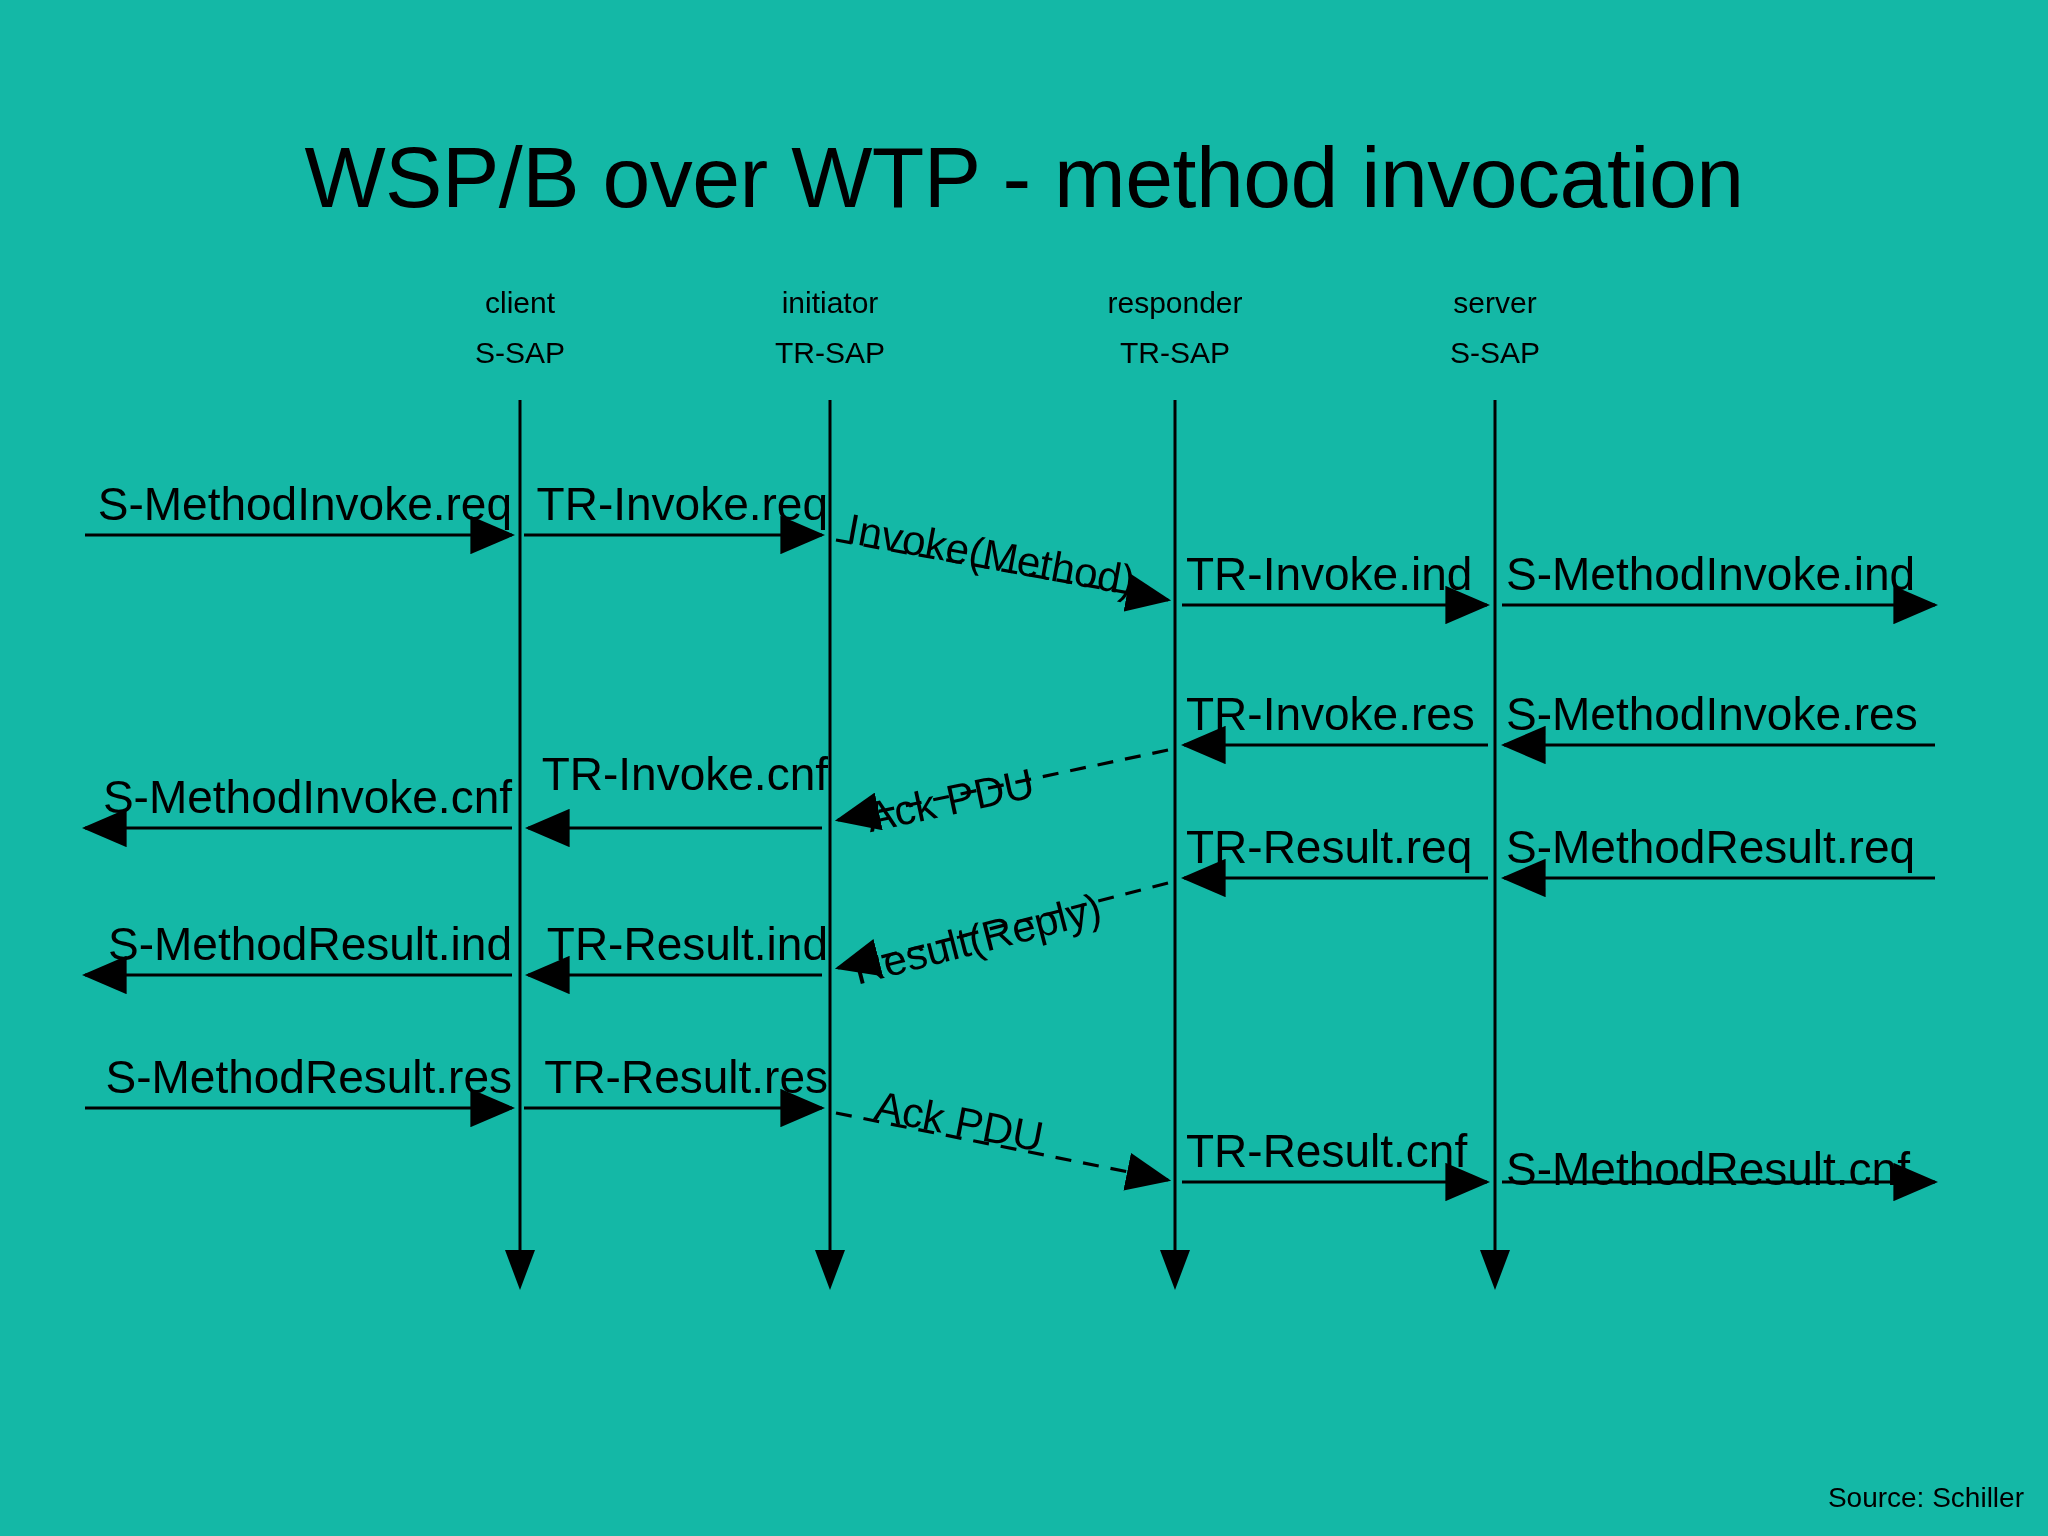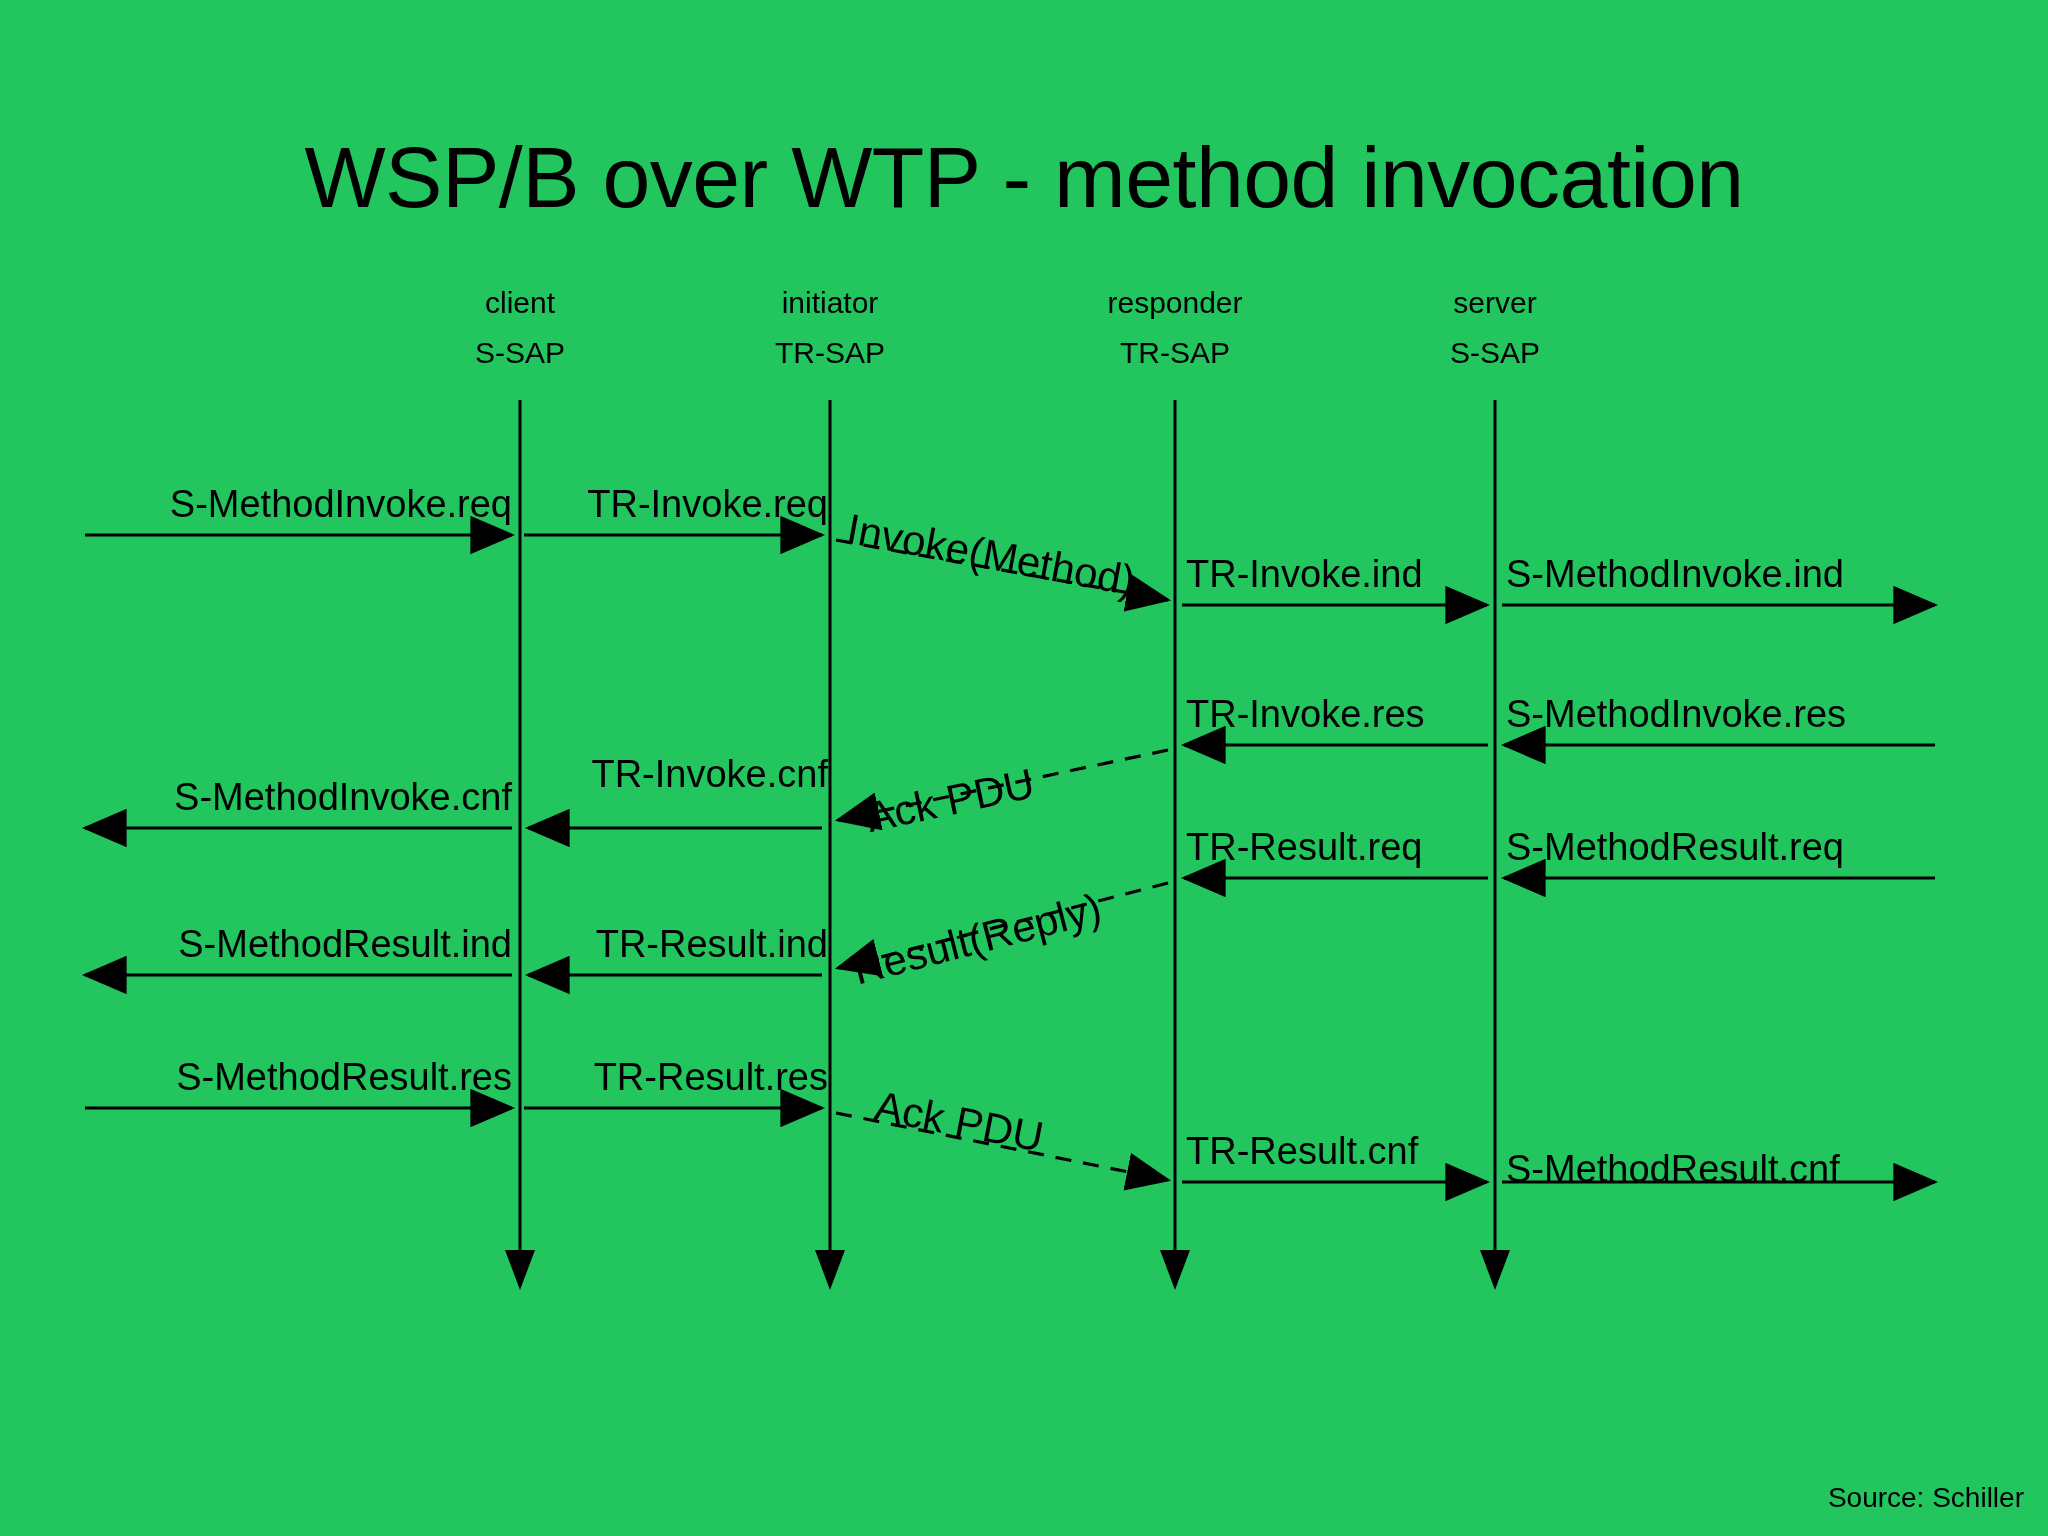--- a/index.html
+++ b/index.html
@@ -11,21 +11,21 @@
     width: 2048px;
     height: 1536px;
     font-family: "Liberation Sans", sans-serif;
     color: #000000;
     overflow: hidden;
     position: relative;
   }
   #slide {
     position: absolute;
     inset: 0;
-    background: #22c55e;
+    background: #14b8a6;
   }
   #title {
     position: absolute;
     left: 0;
     top: 128px;
     width: 2048px;
     text-align: center;
     font-size: 86px;
     font-weight: 400;
     letter-spacing: -0.5px;
@@ -63,21 +63,21 @@
   .msg-dashed {
     stroke: #000000;
     stroke-width: 3.2;
     fill: none;
     stroke-dasharray: 16 12;
   }
   .arrow-fill { fill: #000000; }
 
   .msg-label {
     position: absolute;
-    font-size: 38px;
+    font-size: 46px;
     line-height: 48px;
     white-space: nowrap;
     color: #000000;
   }
   .msg-label.left-of { transform: translate(-100%, -100%); }
   .msg-label.right-of { transform: translate(0, -100%); }
 
   .pdu-label {
     position: absolute;
     font-size: 42px;

